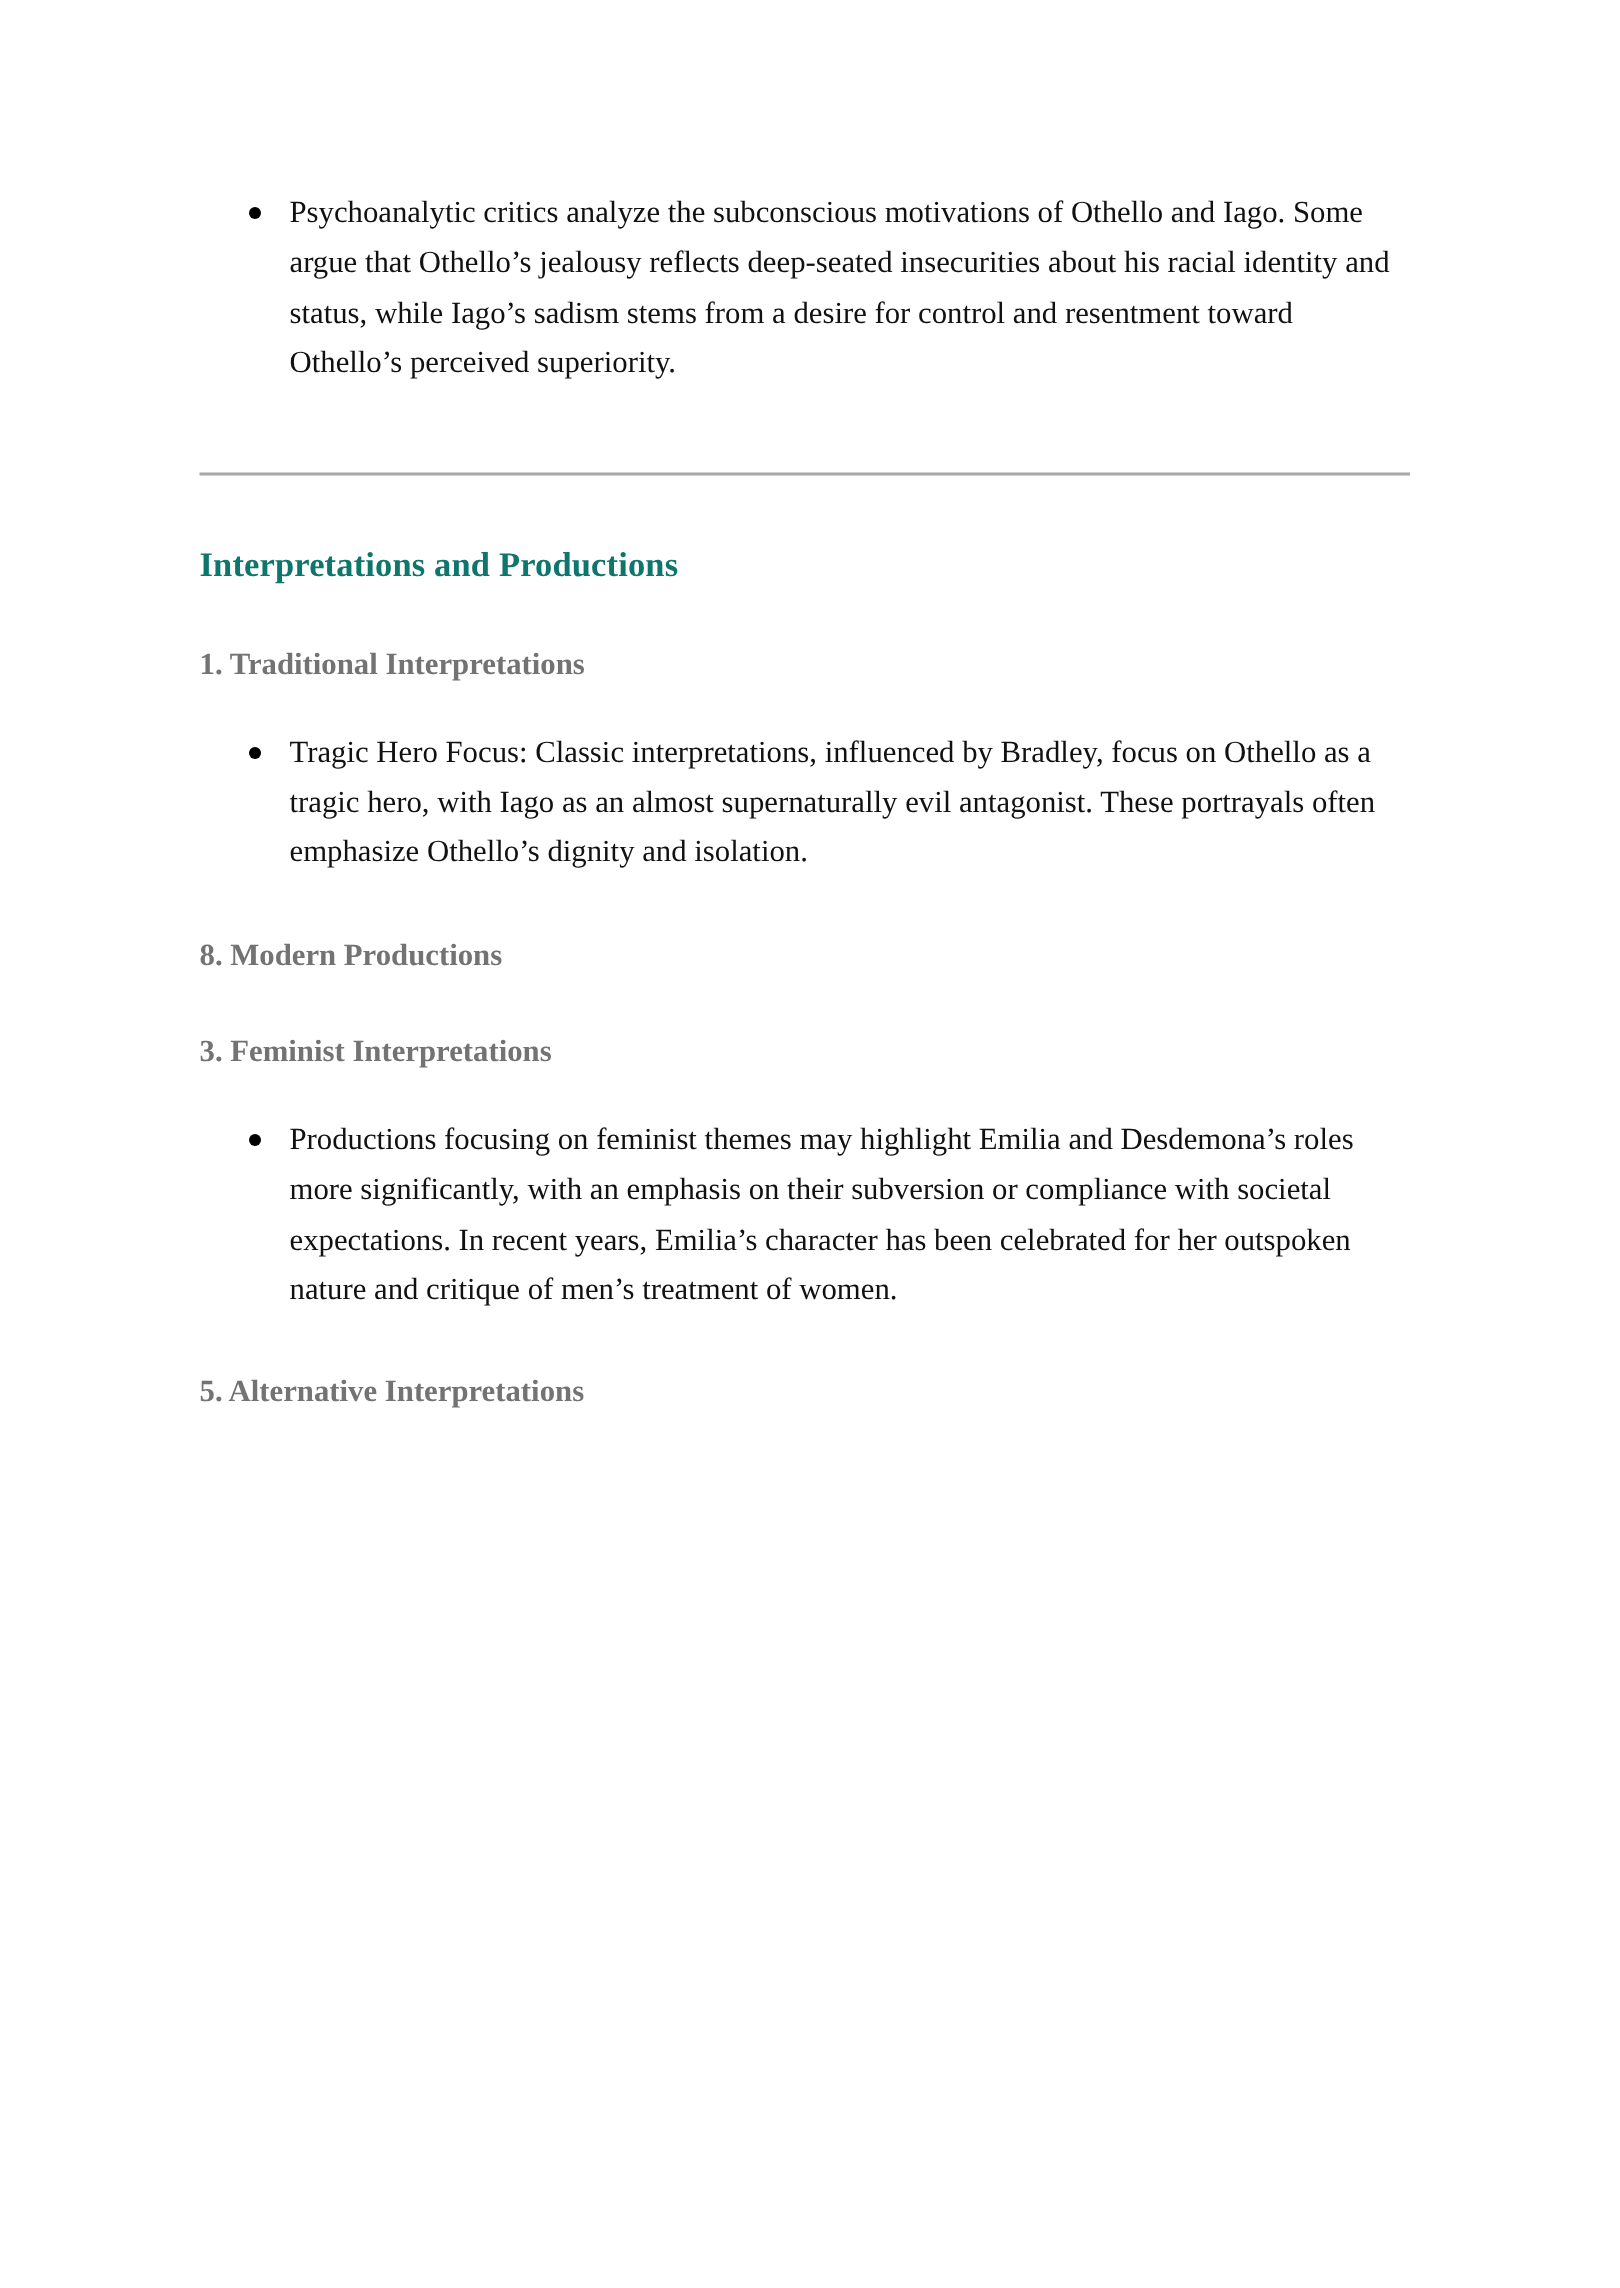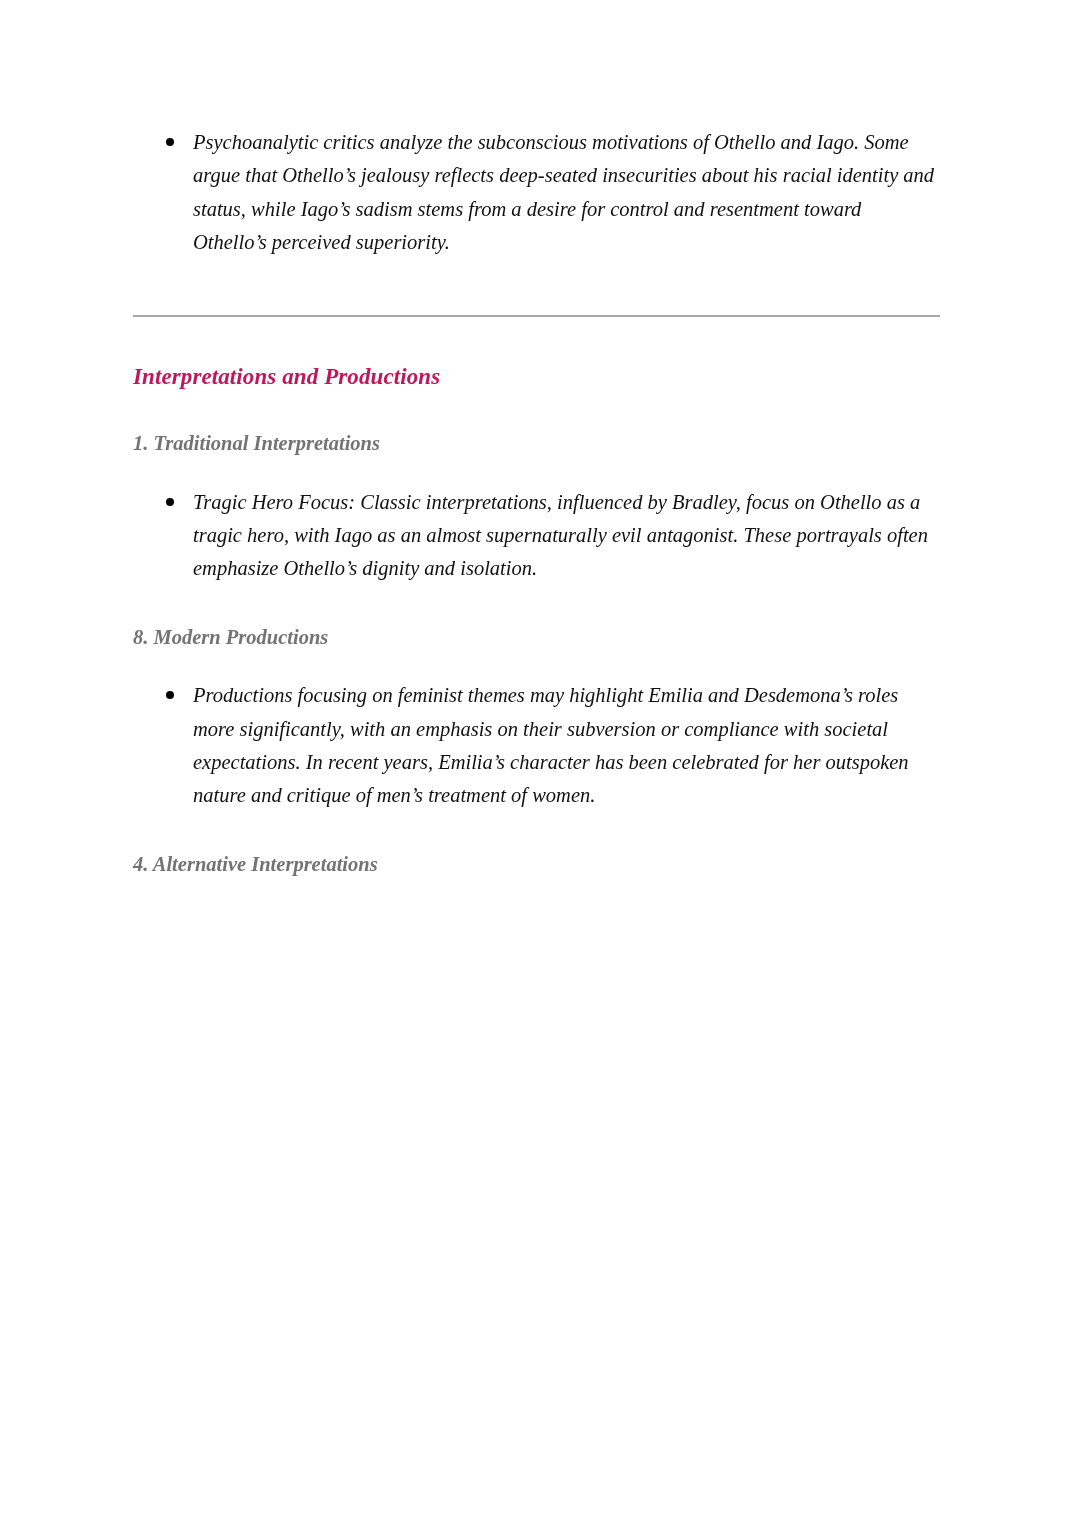--- a/index.html
+++ b/index.html
@@ -21,21 +21,20 @@
     min-height: 1525px;
     box-sizing: border-box;
     padding: 0;
     background: #ffffff;
   }
   .content {
     position: absolute;
     left: 133px;
     top: 126px;
     width: 807px;
-    font-style: italic;
   }
 
   
   ul.bullets {
     list-style: none;
     margin: 0;
     padding: 0;
   }
   ul.bullets > li {
     position: relative;
@@ -81,21 +80,21 @@
     margin-bottom: 0;
   }
 
   
   h1.doc-h1 {
     font-size: 23px;
     font-weight: bold;
     line-height: 1.3;
     margin: 0;
     padding: 0;
-    color: #be185d;
+    color: #0f766e;
     letter-spacing: 0.1px;
   }
   .h1-wrap { margin-top: 45px; }
 
   h2.doc-h2 {
     font-size: 20.5px;
     font-weight: bold;
     line-height: 1.3;
     margin: 0;
     padding: 0;
@@ -146,33 +145,36 @@
       <div class="h2-wrap">
         <h2 class="doc-h2">8. Modern Productions</h2>
       </div>
       <div class="list-wrap">
         <ul class="bullets">
         </ul>
       </div>
     </div>
 
     <div class="section">
+      <div class="h2-wrap">
+        <h2 class="doc-h2">3. Feminist Interpretations</h2>
+      </div>
       <div class="list-wrap">
         <ul class="bullets">
           <li>
             <span class="bullet-dot"></span>
             <span class="li-text">Productions focusing on feminist themes may highlight Emilia and Desdemona’s roles more significantly, with an emphasis on their subversion or compliance with societal expectations. In recent years, Emilia’s character has been celebrated for her outspoken nature and critique of men’s treatment of women.</span>
           </li>
         </ul>
       </div>
     </div>
 
     <div class="section">
       <div class="h2-wrap">
-        <h2 class="doc-h2">4. Alternative Interpretations</h2>
+        <h2 class="doc-h2">5. Alternative Interpretations</h2>
       </div>
       <div class="list-wrap">
         <ul class="bullets">
         </ul>
       </div>
     </div>
 
   </div>
 </div>
 

